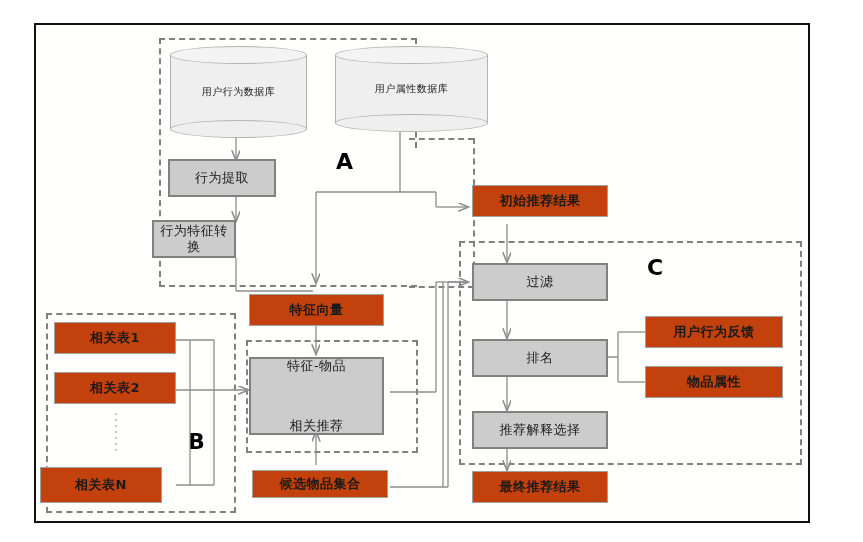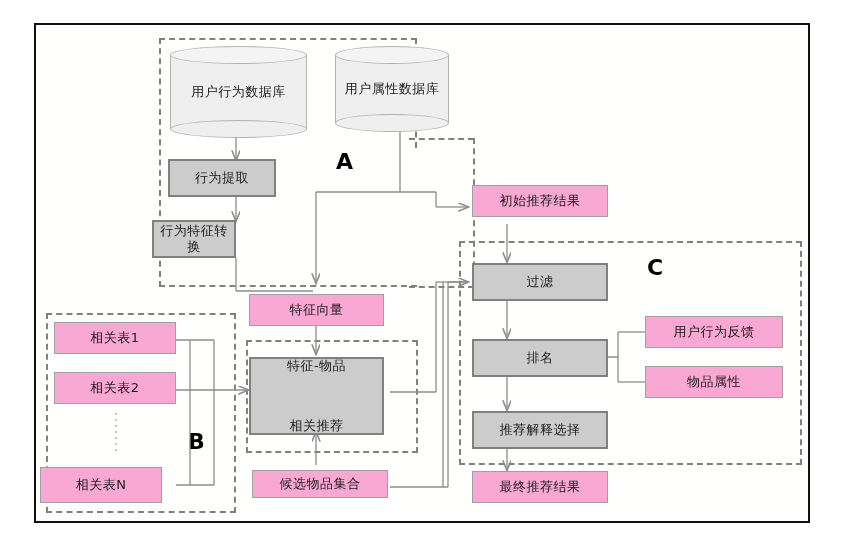--- a/index.html
+++ b/index.html
@@ -5,28 +5,28 @@
   html,body{margin:0;padding:0;background:#ffffff;}
   body{font-family:"DejaVu Sans","Liberation Sans",sans-serif;}
   #stage{position:relative;width:863px;height:542px;background:#ffffff;overflow:hidden;}
   #frame{position:absolute;left:34px;top:23px;width:776px;height:500px;border:2px solid #111;box-sizing:border-box;background:#fffffe;}
 
   .dash{position:absolute;border:2px dashed #808080;box-sizing:border-box;background:transparent;}
   .grp-letter{position:absolute;font-weight:bold;font-size:22px;color:#000;line-height:1;}
 
   .node{position:absolute;box-sizing:border-box;display:flex;align-items:center;justify-content:center;text-align:center;
         font-size:13px;color:#1a1a1a;line-height:1.25;letter-spacing:.5px;}
-  .light{background:#f9a8d4;border:1px solid #a0a0a0;}
+  .light{background:#c2410c;border:1px solid #a0a0a0;font-weight:bold;}
   .dark{background:#cccccc;border:2px solid #808080;}
 
   .cyl{position:absolute;}
   .cyl .body{position:absolute;left:0;right:0;top:9px;bottom:9px;background:#efefef;border-left:1px solid #b3b3b3;border-right:1px solid #b3b3b3;}
   .cyl .top{position:absolute;left:0;right:0;top:0;height:18px;border-radius:50%;background:#f4f4f4;border:1px solid #b3b3b3;box-sizing:border-box;}
   .cyl .bot{position:absolute;left:0;right:0;bottom:0;height:18px;border-radius:50%;background:#efefef;border:1px solid #b3b3b3;box-sizing:border-box;}
-  .cyl .lbl{position:absolute;left:0;right:0;top:0;bottom:0;display:flex;align-items:center;justify-content:center;font-size:13px;color:#1a1a1a;letter-spacing:.5px;}
+  .cyl .lbl{position:absolute;left:0;right:0;top:0;bottom:0;display:flex;align-items:center;justify-content:center;font-size:10px;color:#1a1a1a;letter-spacing:.5px;}
 
   .dots{position:absolute;display:flex;flex-direction:column;align-items:center;justify-content:space-between;}
   .dots i{display:block;width:2px;height:2px;background:#b5b5b5;border-radius:50%;}
 
   svg.wires{position:absolute;left:0;top:0;width:863px;height:542px;pointer-events:none;}
 </style>
 </head>
 <body>
 
 <div id="stage">
@@ -107,21 +107,21 @@
       </g>
     </svg>
 
     <div class="cyl" style="left:134px;top:21px;width:137px;height:92px;">
       <div class="body"></div>
       <div class="bot"></div>
       <div class="top"></div>
       <div class="lbl">用户行为数据库</div>
     </div>
 
-    <div class="cyl" style="left:299px;top:21px;width:114px;height:86px;">
+    <div class="cyl" style="left:299px;top:21px;width:153px;height:86px;">
       <div class="body"></div>
       <div class="bot"></div>
       <div class="top"></div>
       <div class="lbl">用户属性数据库</div>
     </div>
 
     <div class="node dark" style="left:132px;top:134px;width:108px;height:38px;">行为提取</div>
 
     <div class="node dark" style="left:116px;top:195px;width:84px;height:38px;font-family:Liberation Serif, serif;">行为特征转换</div>
 

